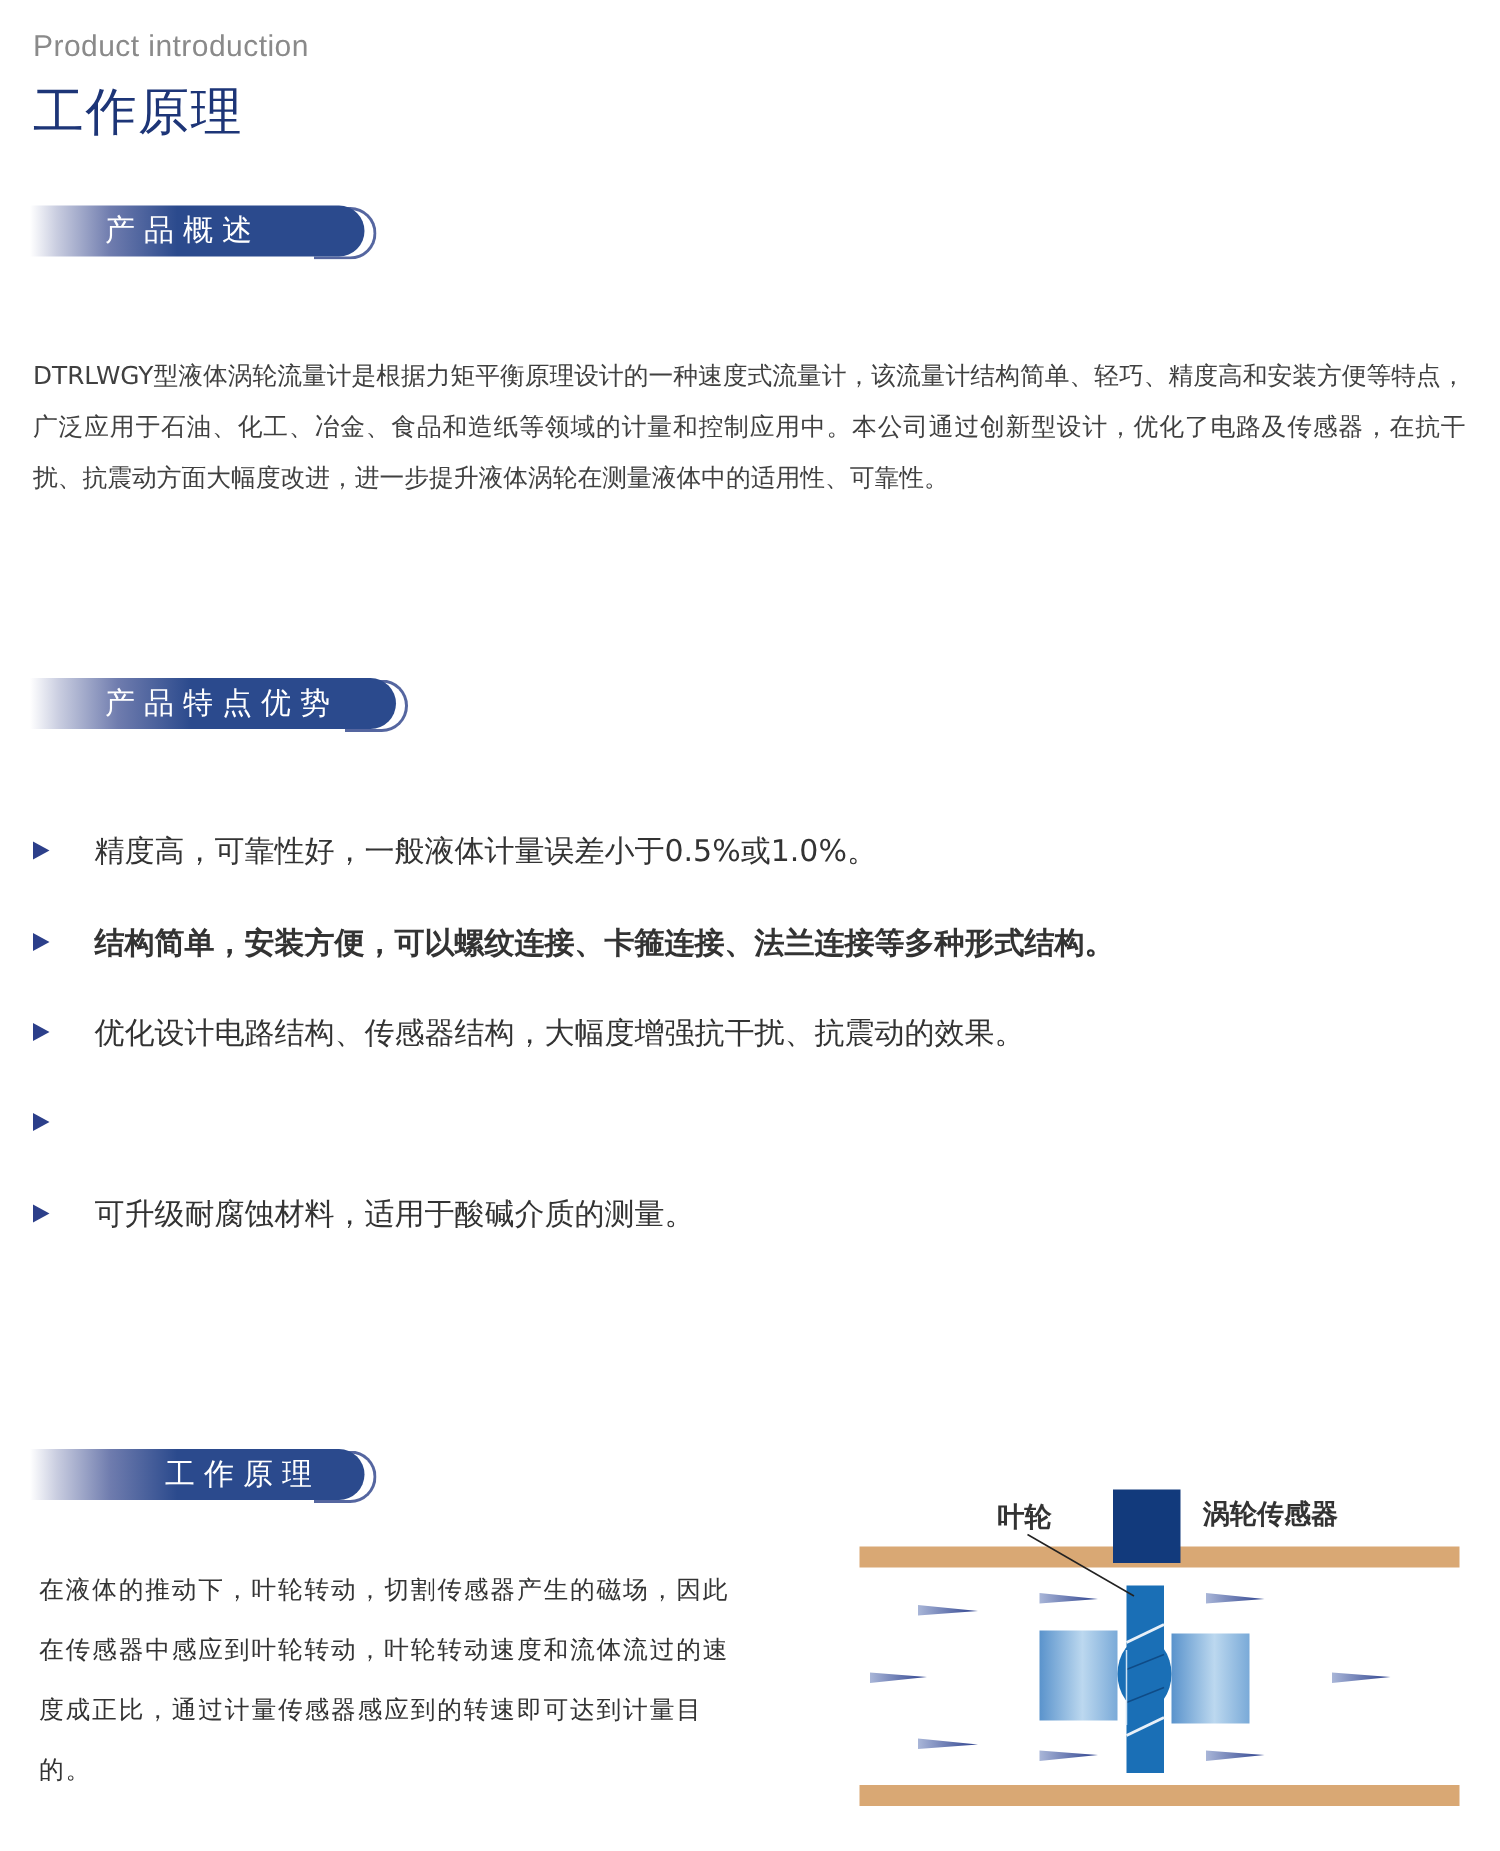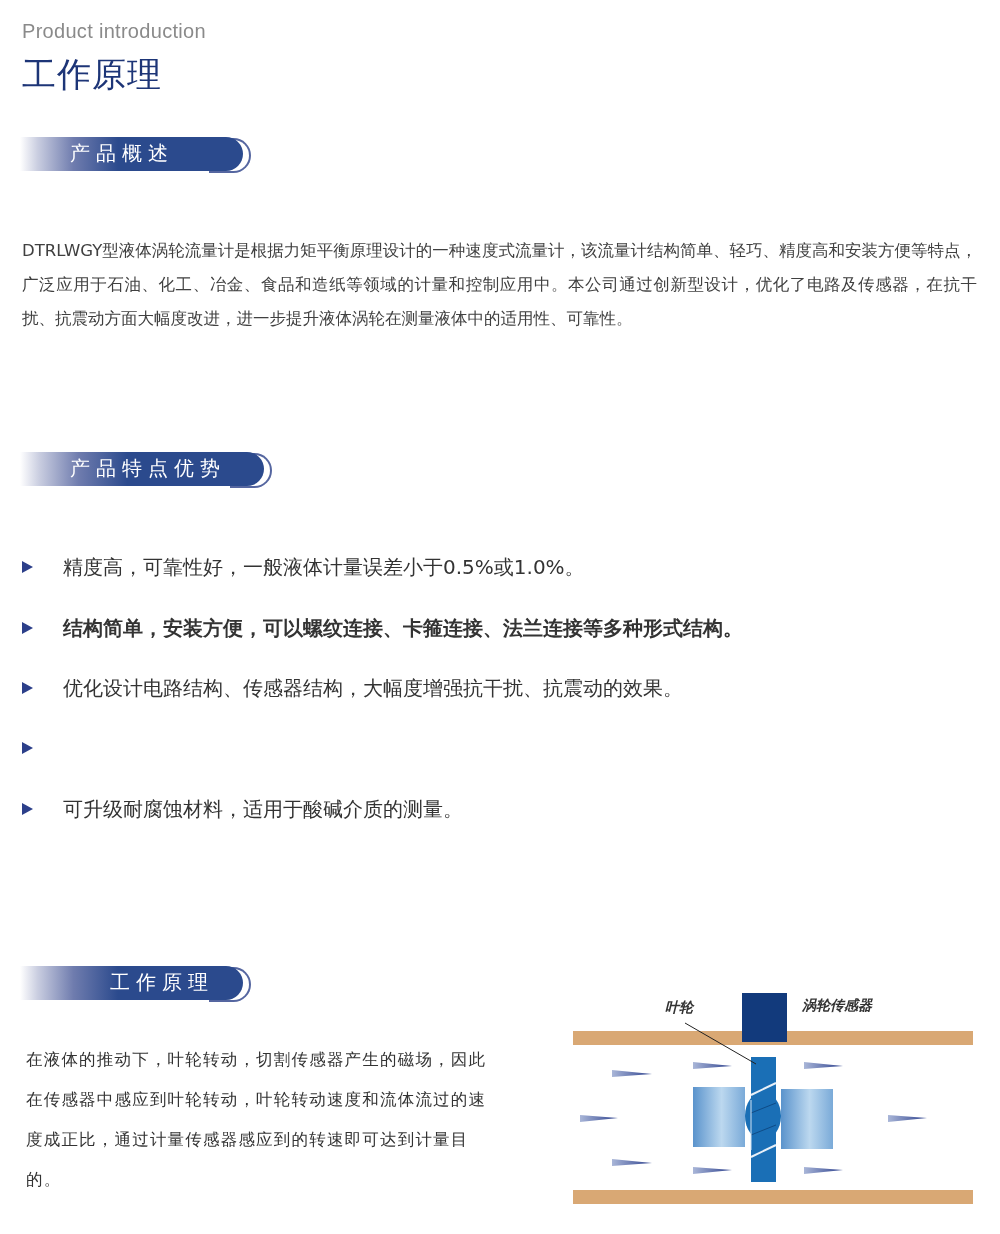--- a/index.html
+++ b/index.html
@@ -16,21 +16,21 @@
   .banner .ring { position:absolute; top:1px; bottom:-2px; right:0; width:40px;
                   border:2px solid #5566a0; border-left:none; border-radius:0 19px 19px 0; }
   .banner .label { position:absolute; top:3px; color:#ffffff; font-size:20px; letter-spacing:6px; white-space:nowrap; }
   .para { left:22px; width:955px; font-size:16.5px; line-height:34px; color:#404040; text-align:justify; }
   .feature { position:absolute; left:22px; height:24px; display:flex; align-items:center; }
   .feature .tri { width:0; height:0; border-top:6px solid transparent; border-bottom:6px solid transparent;
                   border-left:11px solid #2c3f8a; margin-right:30px; }
   .feature .txt { font-size:20px; color:#333; white-space:nowrap; }
   .principle { left:26px; width:470px; font-size:16.5px; line-height:40px; color:#333; letter-spacing:1.2px; }
   .diagram { left:570px; top:985px; width:410px; height:230px; }
-  .dlabel { position:absolute; font-size:14px; font-weight:bold; color:#333; white-space:nowrap;font-style:italic; }
+  .dlabel { position:absolute; font-size:18px; font-weight:bold; color:#333; white-space:nowrap; }
 </style>
 </head>
 <body>
 
 <div class="abs eyebrow">Product introduction</div>
 <div class="abs page-title">工作原理</div>
 
 <div class="banner" style="top:137px; width:231px;">
   <div class="ring"></div>
   <div class="bar"></div>

